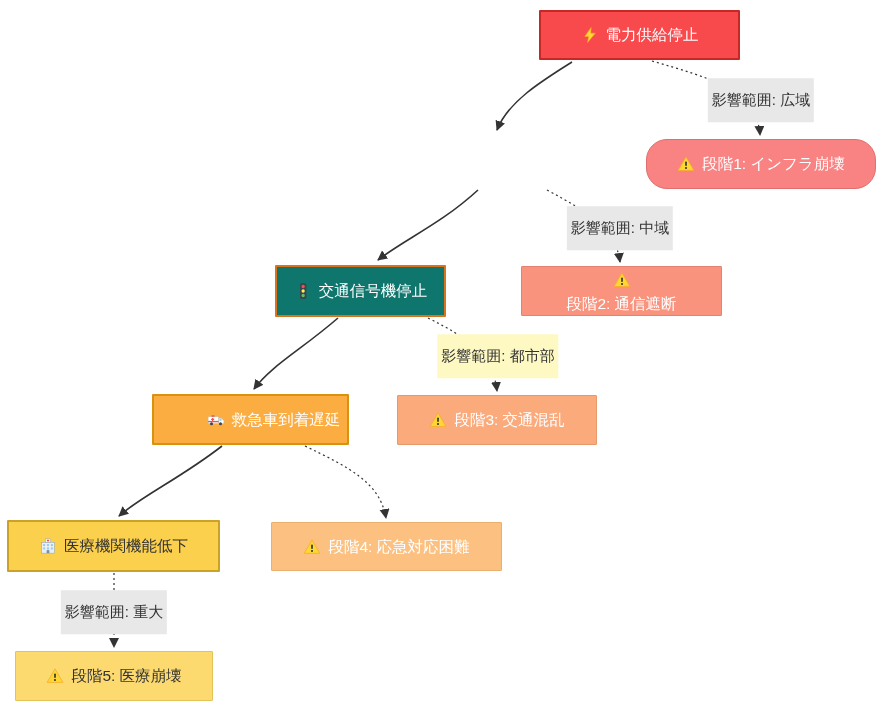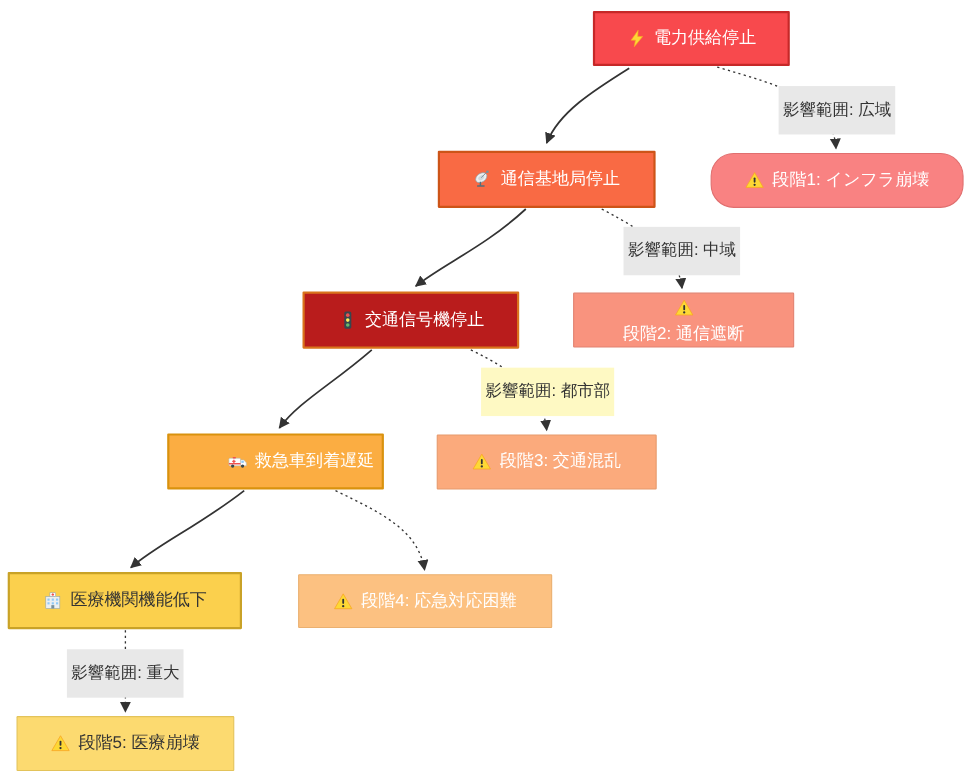--- a/index.html
+++ b/index.html
@@ -40,43 +40,29 @@
         <path d="M478,190 C441,224 405,239 378,260" class="edge solid" marker-end="url(#arrow)" stroke="#333333"></path>
         <path d="M547,190 C592,214 616,230 620,262" class="edge dotted" marker-end="url(#arrow)" stroke="#333333"></path>
         <path d="M338,318 C301,350 272,365 254,389" class="edge solid" marker-end="url(#arrow)" stroke="#333333"></path>
         <path d="M428,318 C468,338 493,355 497,391" class="edge dotted" marker-end="url(#arrow)" stroke="#333333"></path>
         <path d="M222,446 C181,478 143,495 119,516" class="edge solid" marker-end="url(#arrow)" stroke="#333333"></path>
         <path d="M305,446 C348,467 380,482 386,518" class="edge dotted" marker-end="url(#arrow)" stroke="#333333"></path>
         <path d="M114,573 L114,647" class="edge dotted" marker-end="url(#arrow)" stroke="#333333"></path>
       </g>
   </svg>
 
-<div class="node" style="left: 539px; top: 10px; width: 179px; height: 50px; background: rgb(248, 73, 77); border-color: rgb(198, 40, 40); color: rgb(255, 255, 255);">
+<div class="node" style="left: 539px; top: 10px; width: 201px; height: 50px; background: rgb(248, 73, 77); border-color: rgb(198, 40, 40); color: rgb(255, 255, 255);">
       <span class="icon">
         <svg viewBox="0 0 24 24">
           <path d="M13.5 2 L5 14 h5.2 L8.8 22 L19 9.5 h-6 Z" fill="#fdd835" stroke="#f9a825" stroke-width="0.8" stroke-linejoin="round"></path>
         </svg>
       </span>
       <span>電力供給停止</span>
     </div>
-    <div class="node" style="left: 398px; top: 137px; width: 198px; height: 52px; background: rgb(249, 106, 68); border-color: rgb(205, 84, 24); color: rgb(255, 255, 255);">
-      <span class="icon">
-        <svg viewBox="0 0 24 24">
-          <g transform="rotate(-35 10 10)">
-            <ellipse cx="10" cy="10" rx="7.5" ry="5.2" fill="#eceff1" stroke="#90a4ae" stroke-width="0.8"></ellipse>
-            <ellipse cx="10" cy="10" rx="4" ry="2.6" fill="#cfd8dc"></ellipse>
-          </g>
-          <line x1="10" y1="10" x2="17" y2="3" stroke="#78909c" stroke-width="1.2"></line>
-          <circle cx="17.5" cy="2.8" r="1.6" fill="#78909c"></circle>
-          <path d="M9 15 L9 20 M5 20 h9" stroke="#546e7a" stroke-width="1.8" fill="none"></path>
-        </svg>
-      </span>
-      <span>通信基地局停止</span>
-    </div>
-    <div class="node" style="left: 275px; top: 265px; width: 197px; height: 52px; background: #b91c1c; border-color: rgb(217, 115, 28); color: rgb(255, 255, 255);">
+    <div class="node" style="left: 275px; top: 265px; width: 171px; height: 52px; background: #0f766e; border-color: rgb(217, 115, 28); color: rgb(255, 255, 255);">
       <span class="icon">
         <svg viewBox="0 0 24 24">
           <rect x="8" y="1.5" width="8.5" height="21" rx="2" fill="#37474f"></rect>
           <circle cx="12.2" cy="6" r="2.2" fill="#ef5350"></circle>
           <circle cx="12.2" cy="12" r="2.2" fill="#ffee58"></circle>
           <circle cx="12.2" cy="18" r="2.2" fill="#66bb6a"></circle>
         </svg>
       </span>
       <span>交通信号機停止</span>
     </div>

